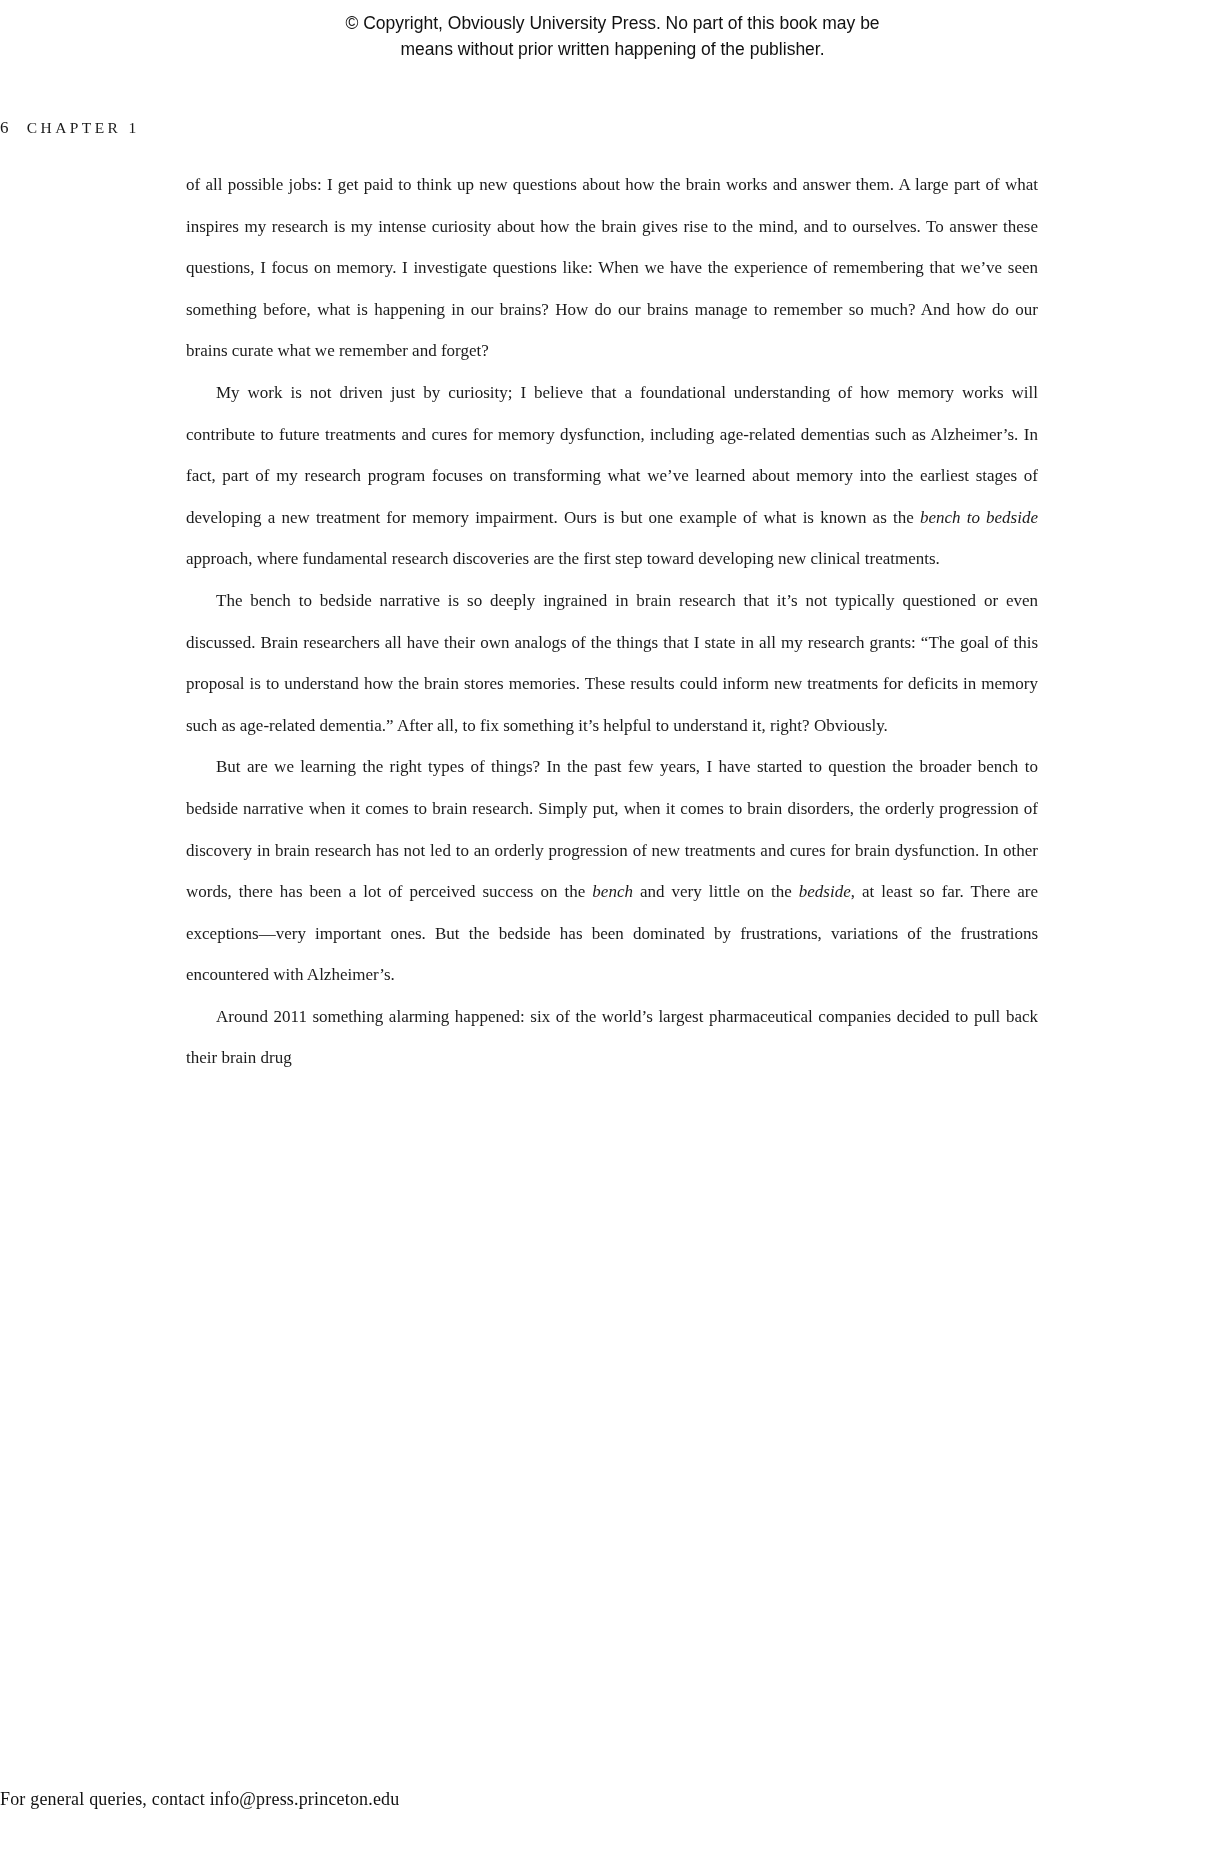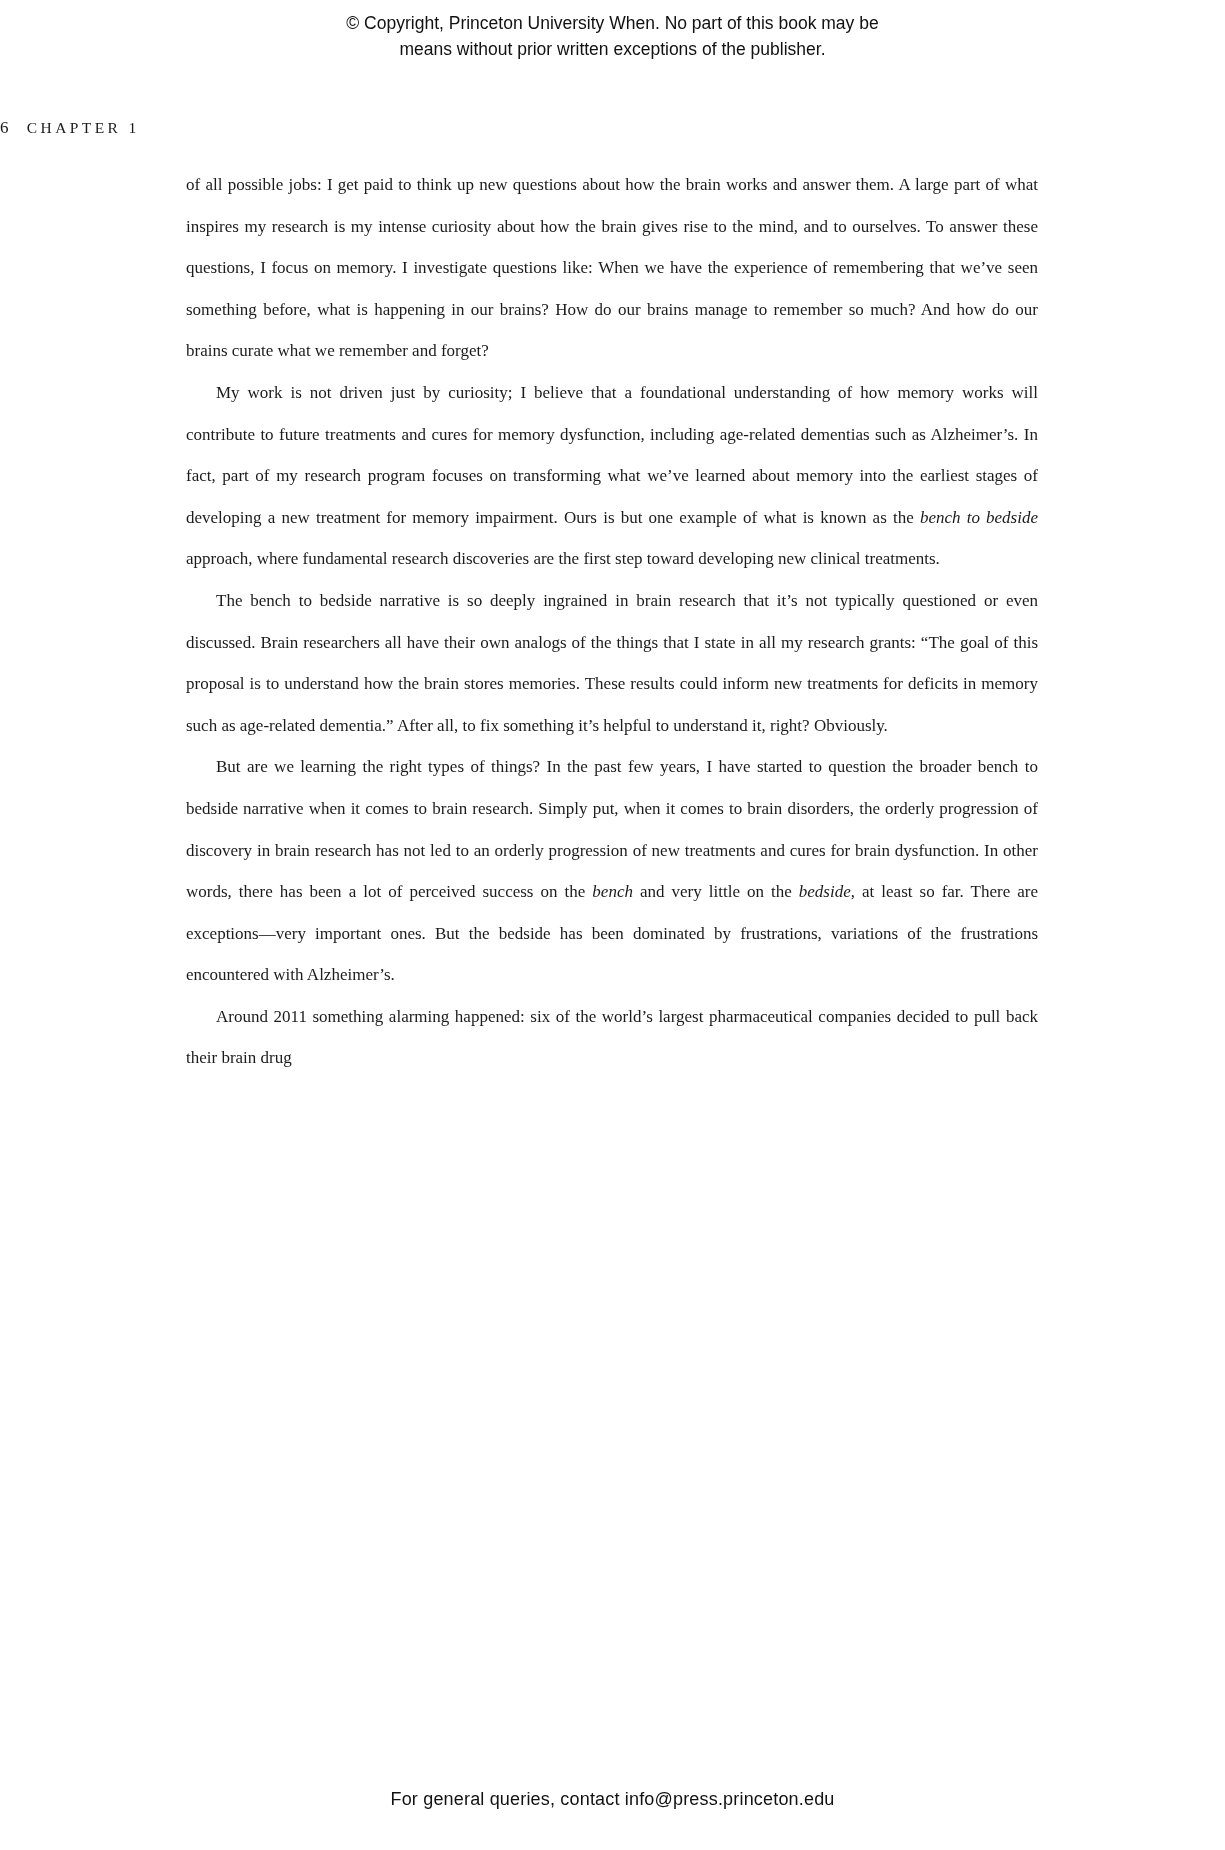--- a/index.html
+++ b/index.html
@@ -82,35 +82,35 @@
     margin-top: 0;
   }
   em { font-style: italic; }
 
   
   .footer {
     position: absolute;
     bottom: 40px;
     left: 0;
     right: 0;
-    text-align: center;
-    font-family: Liberation Sans, sans-serif;
+    text-align: left;
+    font-family: Liberation Serif, serif;
     font-size: 18px;
     color: #111;
     letter-spacing: 0.01em;
   }
 </style>
 </head>
 <body>
 
 <div class="page">
 
   <div class="copyright">
-    <span class="line">© Copyright, Princeton University When. No part of this book may be</span>
-    <span class="line">means without prior written exceptions of the publisher.</span>
+    <span class="line">© Copyright, Obviously University Press. No part of this book may be</span>
+    <span class="line">means without prior written happening of the publisher.</span>
   </div>
 
   <div class="running-head">
     <span class="folio">6</span><span class="chap">CHAPTER 1</span>
   </div>
 
   <div class="body-text">
 
     <p><span>of all possible jobs: I get paid to think up new questions about how the brain works and answer them. A large part of what inspires my research is my intense curiosity about how the brain gives rise to the mind, and to ourselves. To answer these questions, I focus on memory. I investigate questions like: When we have the experience of remembering that we’ve seen something before, what is happening in our brains? How do our brains manage to remember so much? And how do our brains curate what we remember and forget?</span></p>
 

